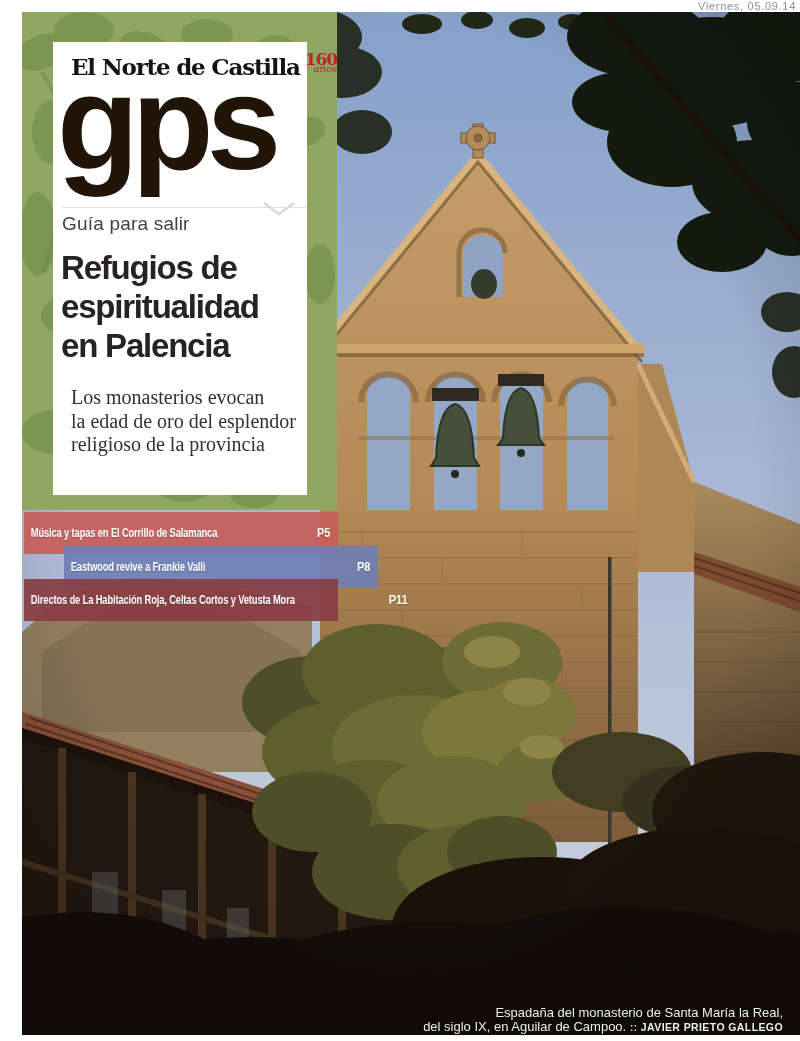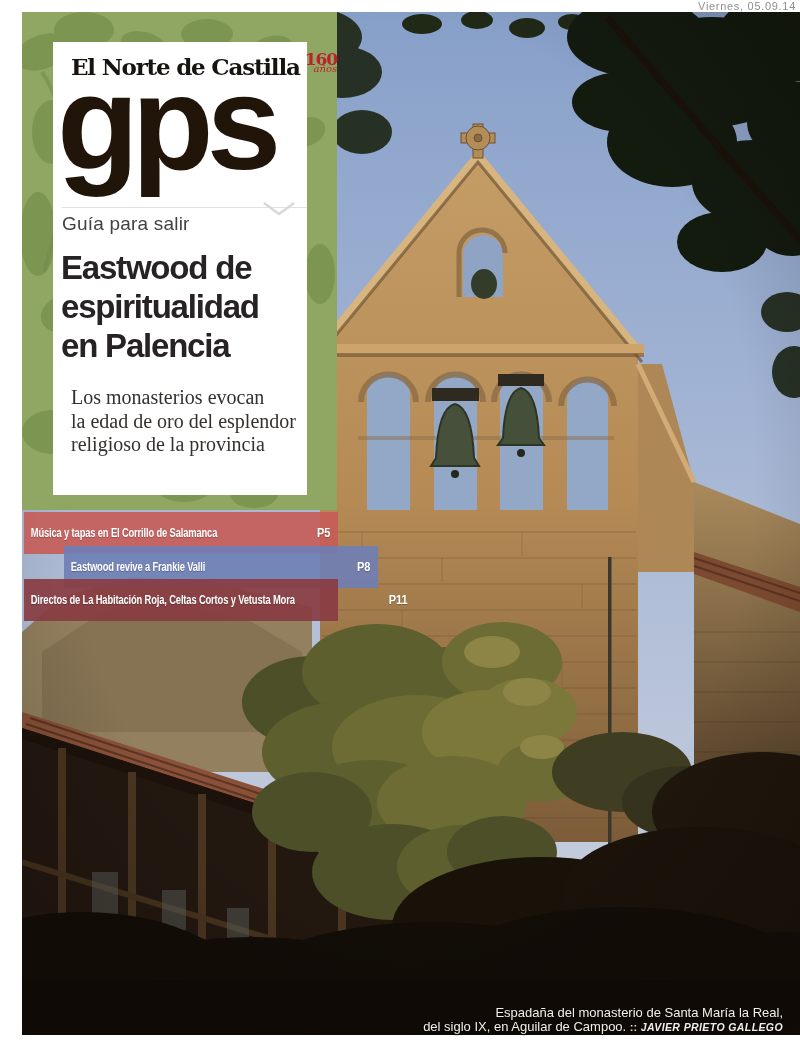--- a/index.html
+++ b/index.html
@@ -48,21 +48,21 @@
           color:#ffffff;text-decoration:none;}
   .teaser-label{font-weight:bold;font-size:12.5px;white-space:nowrap;padding-left:9px;
                 transform:scaleX(.75);transform-origin:0 50%;letter-spacing:-.2px;
                 text-shadow:0 1px 1px rgba(0,0,0,.25);}
   .teaser-page{margin-left:auto;font-weight:bold;font-size:12.5px;padding-right:9px;
                transform:scaleX(.88);transform-origin:100% 50%;text-shadow:0 1px 1px rgba(0,0,0,.25);}
 
   
   .caption{position:absolute;right:17px;bottom:7px;text-align:right;color:#f2efe9;
            font-size:13px;line-height:14px;text-shadow:0 1px 2px rgba(0,0,0,.6);}
-  .caption .credit{font-weight:bold;font-size:10.5px;letter-spacing:.4px;font-style:italic;}
+  .caption .credit{font-weight:bold;font-size:10.5px;letter-spacing:.4px;}
   .caption .sep{font-weight:bold;font-size:11px;color:#ddd8cf;}
 </style>
 </head>
 <body>
 
 <div class="page">
 
   <div class="photo">
     <svg viewBox="0 0 778 1023" preserveAspectRatio="none">
       <defs>
@@ -281,21 +281,21 @@
 
     <div class="tag-rule"></div>
     <div class="tagline">Guía para salir</div>
     <span class="chev">
       <svg width="32" height="16" viewBox="0 0 32 16">
           <polyline points="1,2 16,13 31,2" fill="none" stroke="#d8d8d8" stroke-width="2.5"></polyline>
         </svg>
     </span>
 
     <div class="headline">
-      <div>Eastwood de</div>
+      <div>Refugios de</div>
       <div>espiritualidad</div>
       <div>en Palencia</div>
     </div>
 
     <div class="standfirst">
       <div>Los monasterios evocan</div>
       <div>la edad de oro del esplendor</div>
       <div>religioso de la provincia</div>
     </div>
   </div>

